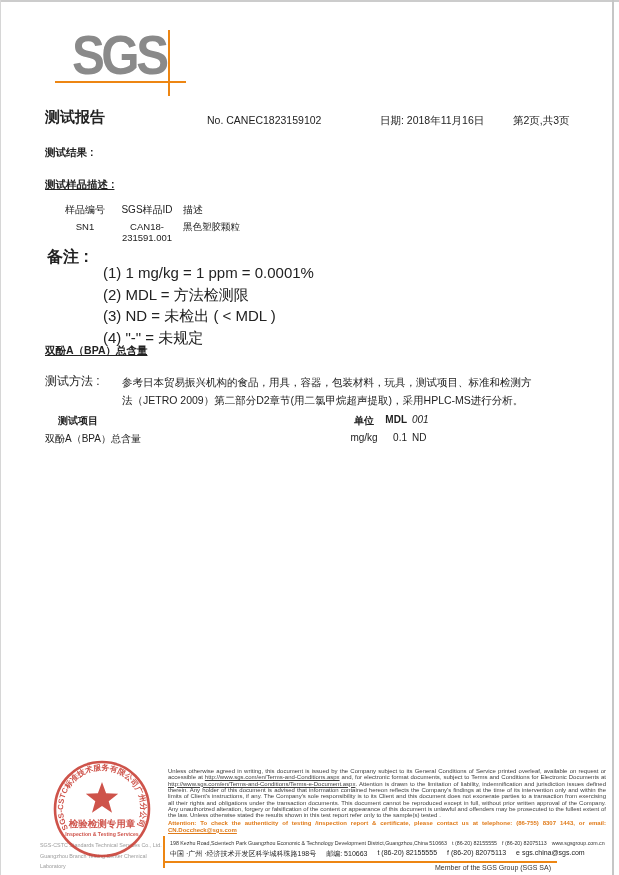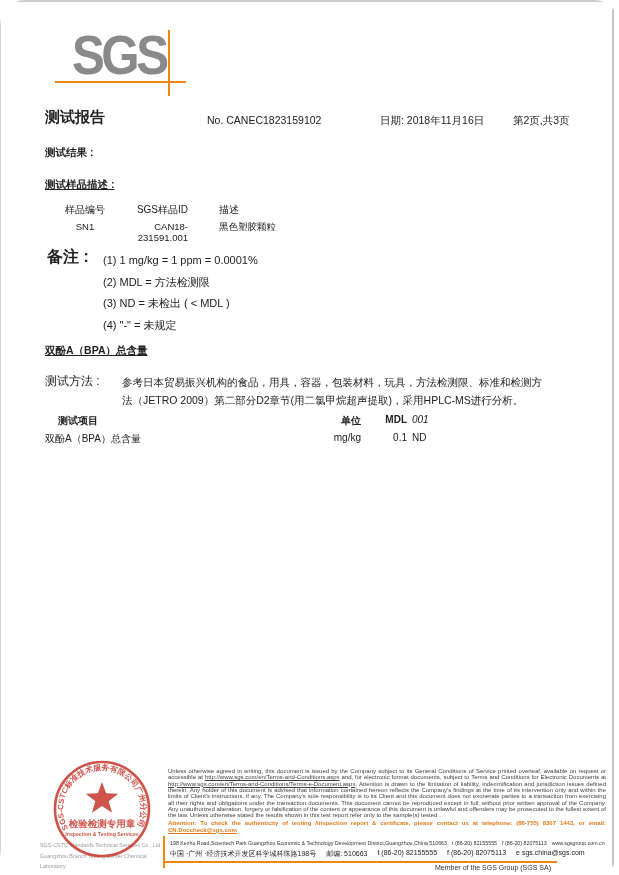--- a/index.html
+++ b/index.html
@@ -1,17 +1,17 @@
 <!DOCTYPE html>
 <html><head>
 <meta charset="utf-8">
 <style>
   html,body{margin:0;padding:0;background:#ffffff;}
   .page{position:relative;width:619px;height:875px;background:#fff;overflow:hidden;
-        font-family:"Liberation Sans","DejaVu Sans",sans-serif;color:#222;border-radius:25px;}
+        font-family:"Liberation Sans","DejaVu Sans",sans-serif;color:#222;}
   .abs{position:absolute;}
   
   .edge-top{left:0;top:0;width:619px;height:2px;background:#cccccc;}
   .edge-left{left:0;top:0;width:1px;height:875px;background:#d6d6d6;}
   .edge-right{left:612px;top:0;width:2px;height:875px;background:#c6c6c6;}
   
   .sgs-logo{left:72px;top:27px;font-size:56px;font-weight:bold;color:#8a8a8a;
             letter-spacing:-4px;line-height:1;transform:scaleX(.88);transform-origin:left top;}
   .logo-hline{left:55px;top:81px;width:131px;height:2px;background:#ed8613;}
   .logo-vline{left:168px;top:30px;width:2px;height:66px;background:#ed8613;}
@@ -19,36 +19,36 @@
   .doc-title{left:45px;top:108px;font-size:15px;font-weight:bold;}
   .report-no{left:207px;top:114px;font-size:10.5px;}
   .date-label{left:380px;top:114px;font-size:10.5px;}
   .page-info{left:513px;top:114px;font-size:10.5px;}
   .results-label{left:45px;top:146px;font-size:10.5px;font-weight:bold;}
   .sample-title{left:45px;top:178px;font-size:10.5px;font-weight:bold;text-decoration:underline;}
   
   .st-h{font-size:10px;font-weight:normal;}
   .st-v{font-size:9.5px;}
   .st-c1{left:45px;width:80px;text-align:center;}
-  .st-c2{left:106px;width:82px;text-align:right;}
-  .st-c3{left:183px;width:160px;text-align:left;margin-left:36px;}
+  .st-c2{left:106px;width:82px;text-align:center;}
+  .st-c3{left:183px;width:160px;text-align:left;}
   .st-row1{top:203px;} .st-row2{top:221px;}
   
   .notes-label{left:47px;top:247px;font-size:16px;font-weight:bold;}
-  .notes{left:103px;top:250px;font-size:11px;line-height:21.6px;}
+  .notes{left:103px;top:262px;font-size:15px;line-height:21.6px;}
   
   .bpa-title{left:45px;top:344px;font-size:10.5px;font-weight:bold;text-decoration:underline;}
   .method-label{left:45px;top:373px;font-size:12px;}
   .method-text{left:122px;top:373px;width:466px;font-size:10.5px;line-height:18px;}
   
   .rt-head{top:414px;font-size:10px;font-weight:bold;}
   .rt-row{top:432px;font-size:10px;}
   .rt-item-h{left:58px;}
   .rt-item{left:45px;}
-  .rt-unit{left:317px;width:44px;text-align:right;}
+  .rt-unit{left:342px;width:44px;text-align:center;}
   .rt-mdl{left:369px;width:38px;text-align:right;}
   .rt-001{left:412px;width:40px;}
   .italic{font-style:italic;font-weight:normal;}
   
   .legal{left:168px;top:768px;width:438px;font-size:6px;line-height:6.35px;
          text-align:justify;color:#3f3f3f;}
   .legal .u{text-decoration:underline;}
   .attention{color:#e07b1a;font-weight:bold;margin-top:1.5px;}
   .attention .u{text-decoration:underline;}
   .company-gray{left:40px;top:840px;width:127px;font-size:5.4px;line-height:10.5px;color:#9b9b9b;}
@@ -91,21 +91,21 @@
   <div class="abs notes">
     <div>(1) 1 mg/kg = 1 ppm = 0.0001%</div>
     <div>(2) MDL = 方法检测限</div>
     <div>(3) ND = 未检出 ( &lt; MDL )</div>
     <div>(4) "-" = 未规定</div>
   </div>
 
   <div class="abs bpa-title">双酚A（BPA）总含量</div>
   <div class="abs method-label">测试方法 :</div>
   <div class="abs method-text">
-    <div>参考日本贸易振兴机构的食品，用具，容器，包装材料，玩具，方法检测限、标准和检测方</div>
+    <div>参考日本贸易振兴机构的食品，用具，容器，包装材料，玩具，测试项目、标准和检测方</div>
     <div>法（JETRO 2009）第二部分D2章节(用二氯甲烷超声提取)，采用HPLC-MS进行分析。</div>
   </div>
 
   <div class="abs rt-head rt-item-h">测试项目</div>
   <div class="abs rt-head rt-unit">单位</div>
   <div class="abs rt-head rt-mdl">MDL</div>
   <div class="abs rt-head rt-001 italic">001</div>
   <div class="abs rt-row rt-item">双酚A（BPA）总含量</div>
   <div class="abs rt-row rt-unit">mg/kg</div>
   <div class="abs rt-row rt-mdl">0.1</div>

